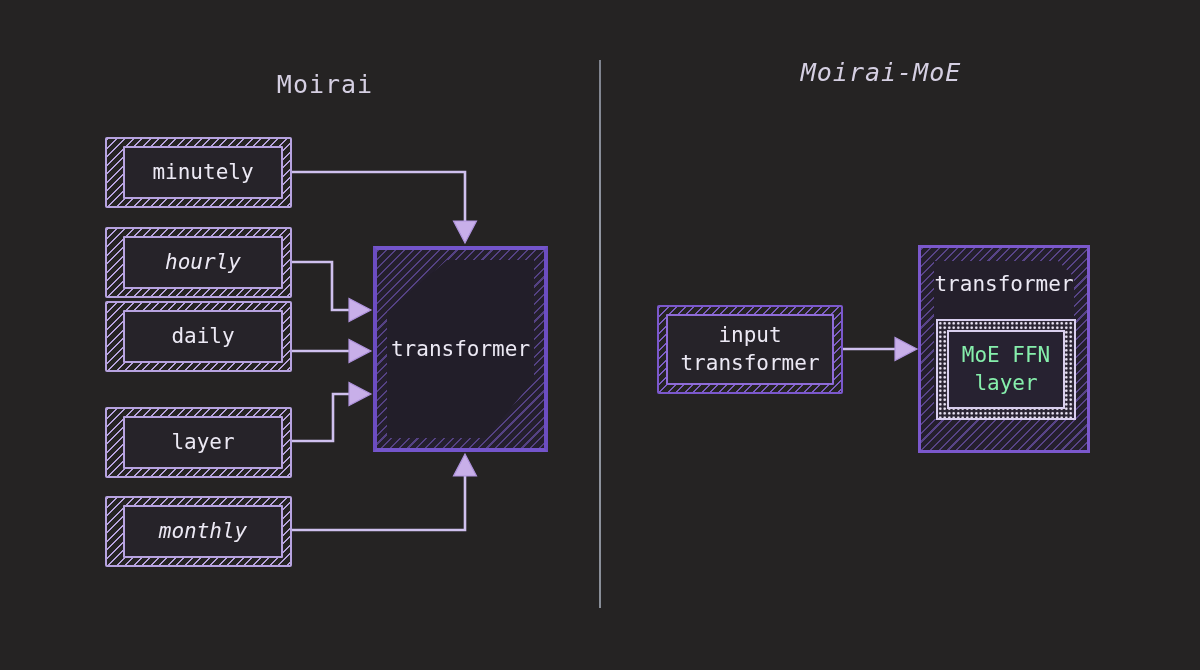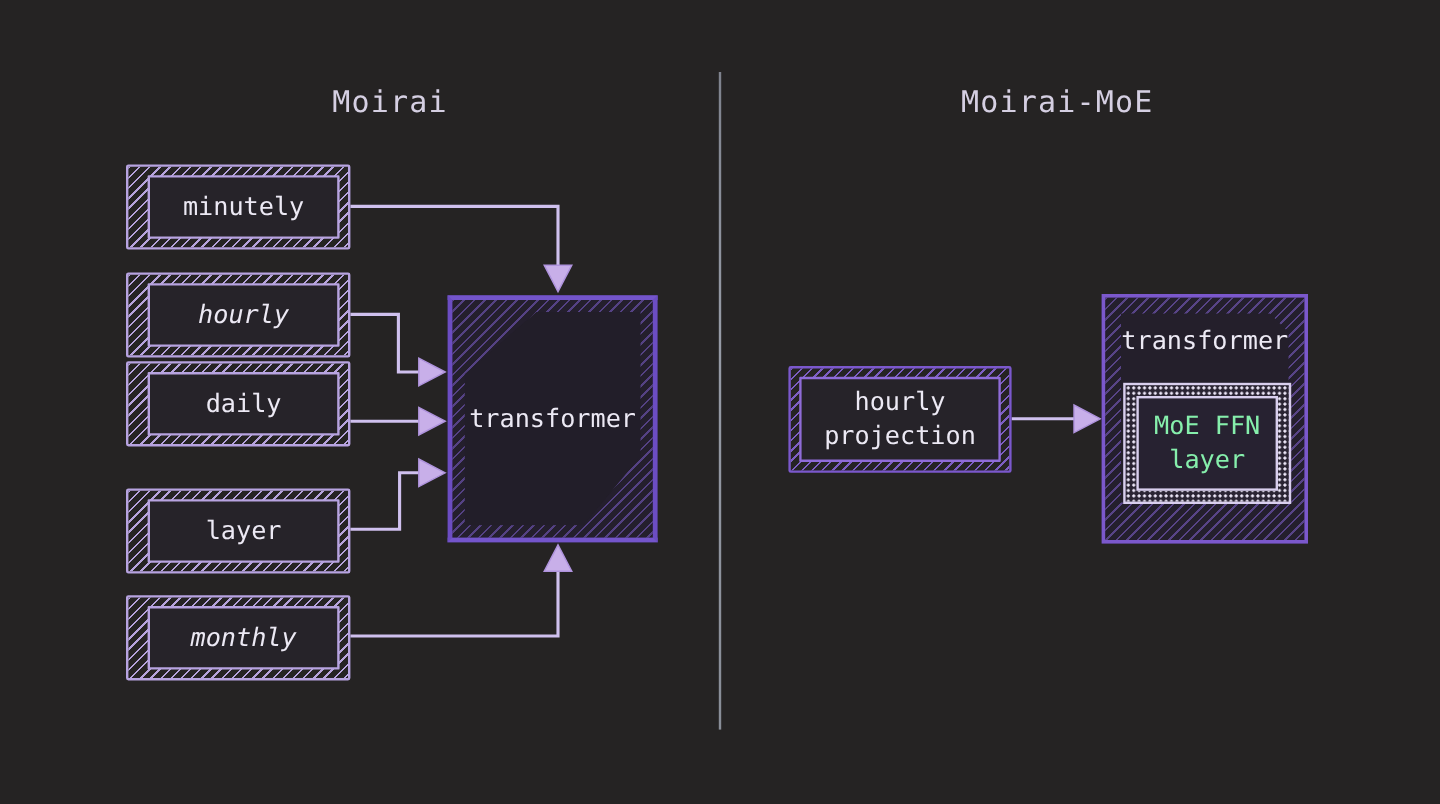--- a/index.html
+++ b/index.html
@@ -20,21 +20,21 @@
     font-family:"DejaVu Sans Mono","Liberation Mono",monospace;
     position:relative;
   }
   .stage{position:absolute;inset:0;width:1103px;height:670px;}
 
   .panel-title{
     position:absolute;width:300px;text-align:center;
     font-size:25px;color:var(--title);letter-spacing:1px;
   }
   .title-left{left:175px;top:70px;}
-  .title-right{left:731px;top:70px;}
+  .title-right{left:731px;top:58px;font-style:italic;}
 
   .divider{
     position:absolute;left:599px;top:60px;width:2px;height:548px;
     background:linear-gradient(180deg,#8e93a0,#aab0bd 40%,#9aa0ac);
     opacity:.85;
   }
 
   
   .hatchbox{
     position:absolute;
@@ -191,21 +191,21 @@
       </div>
   </div>
 
   <div class="xf-left">
     <div class="clean"></div>
     <span class="xf-label">transformer</span>
   </div>
 
   <div class="hatchbox purple inputproj">
     <div class="inner">
-        <span>hourly projection</span>
+        <span>input transformer</span>
       </div>
   </div>
 
   <div class="xf-right">
     <div class="clean"></div>
     <span class="xfr-label">transformer</span>
     <div class="moebox">
       <div class="inner">
           <span>MoE FFN layer</span>
         </div>

